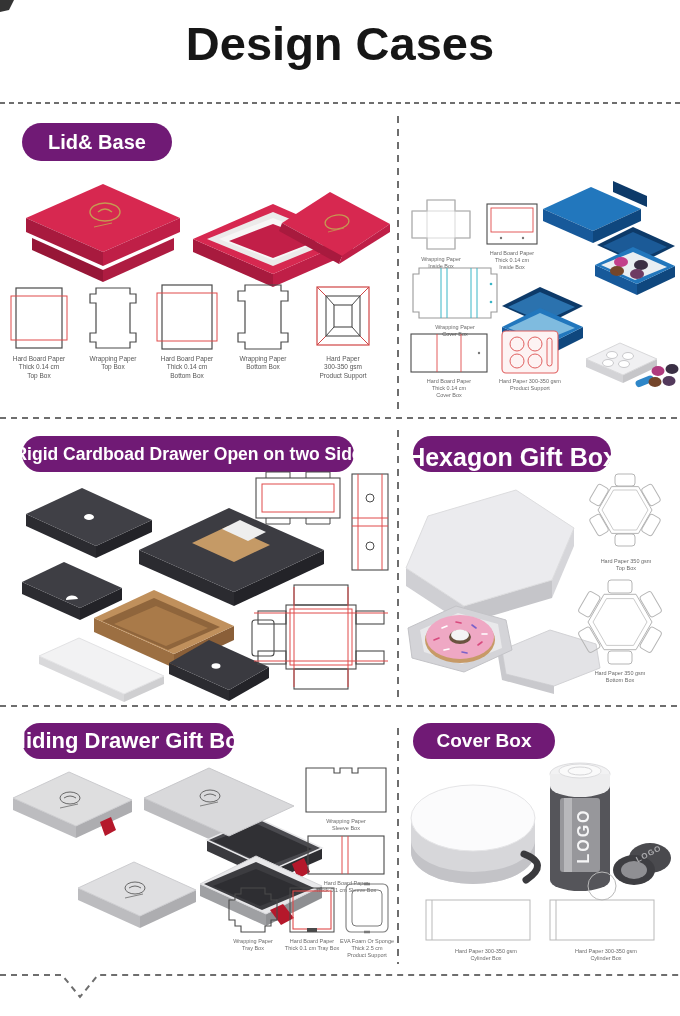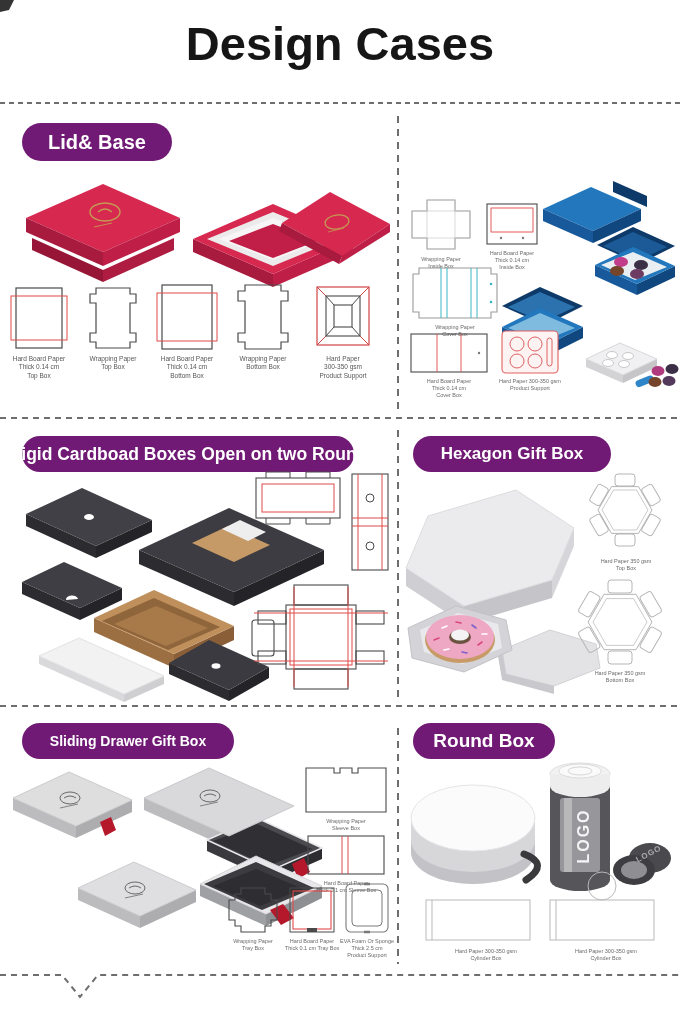--- a/index.html
+++ b/index.html
@@ -212,21 +212,21 @@
       <circle cx="36" cy="16" r="7" fill="none" stroke="#e06060"></circle>
       <circle cx="18" cy="33" r="7" fill="none" stroke="#e06060"></circle>
       <circle cx="36" cy="33" r="7" fill="none" stroke="#e06060"></circle>
       <rect x="48" y="10" width="5" height="28" rx="2.5" fill="none" stroke="#e06060"></rect>
     </svg>
     <div class="dl-label tiny">Hard Paper 300-350 gsm
 Product Support</div>
   </div>
 
   <div class="pill" style="left:22px;top:436px;width:332px;height:36px;font-size:17.5px;">
-    <span>Rigid Cardboad Boxes Open on two Round</span>
+    <span>Rigid Cardboad Drawer Open on two Side</span>
   </div>
 
   <svg class="art" style="left:4px;top:470px;" width="388" height="232" viewBox="0 0 388 232">
     <g>
       <polygon points="22,44 92,76 92,88 22,56" fill="#2b2b30"></polygon>
       <polygon points="92,76 148,50 148,62 92,88" fill="#232328"></polygon>
       <polygon points="78,18 148,50 92,76 22,44" fill="#404046"></polygon>
       <ellipse cx="85" cy="47" rx="5" ry="3" fill="#ffffff"></ellipse>
     </g>
     <g>
@@ -278,21 +278,21 @@
         <rect x="352" y="141" width="28" height="13"></rect>
         <rect x="352" y="181" width="28" height="13"></rect>
       </g>
       <g stroke="#e04a4a" stroke-width="1">
         <rect x="286" y="139" width="62" height="56"></rect>
         <path d="M250,143 H384 M250,191 H384 M290,117 V217 M344,117 V217"></path>
       </g>
     </g>
   </svg>
 
-  <div class="pill" style="left:413px;top:436px;width:198px;height:36px;font-size:17px;">
+  <div class="pill" style="left:413px;top:436px;width:198px;height:36px;font-size:25px;align-items:flex-end;">
     <span>Hexagon Gift Box</span>
   </div>
 
   <svg class="art" style="left:398px;top:470px;" width="278" height="230" viewBox="0 0 278 230">
     <g>
       <polygon points="8,98 66,136 66,154 8,116" fill="#cfcfd3"></polygon>
       <polygon points="66,136 154,110 154,128 66,154" fill="#c5c5c9"></polygon>
       <polygon points="154,110 176,58 176,76 154,128" fill="#d6d6da"></polygon>
       <polygon points="30,46 118,20 176,58 154,110 66,136 8,98" fill="#ebebee" stroke="#dcdcde"></polygon>
     </g>
@@ -345,21 +345,21 @@
   </svg>
   <div class="dl" style="left:578px;top:556px;width:96px;">
     <div class="dl-label tiny">Hard Paper 350 gsm
 Top Box</div>
   </div>
   <div class="dl" style="left:572px;top:668px;width:96px;">
     <div class="dl-label tiny">Hard Paper 350 gsm
 Bottom Box</div>
   </div>
 
-  <div class="pill" style="left:22px;top:723px;width:212px;height:36px;font-size:14px;">
+  <div class="pill" style="left:22px;top:723px;width:212px;height:36px;font-size:22px;">
     <span>Sliding Drawer Gift Box</span>
   </div>
 
   <svg class="art" style="left:4px;top:760px;" width="388" height="212" viewBox="0 0 388 212">
     <g>
       <polygon points="9,38 72,66 72,78 9,50" fill="#bcbcbf"></polygon>
       <polygon points="72,66 128,40 128,52 72,78" fill="#adadb0"></polygon>
       <polygon points="65,12 128,40 72,66 9,38" fill="#dededf" stroke="#cccccf"></polygon>
       <g stroke="#5a5a5a" fill="none" stroke-width="0.9">
         <ellipse cx="66" cy="38" rx="10" ry="6"></ellipse>
@@ -438,21 +438,21 @@
       <rect x="4" y="4" width="42" height="48" rx="5" fill="none" stroke="#7a7a7a" stroke-width="1.1"></rect>
       <rect x="10" y="10" width="30" height="36" rx="4" fill="none" stroke="#7a7a7a" stroke-width="1"></rect>
       <path d="M22,4 H28 M22,52 H28" stroke="#7a7a7a" stroke-width="2.4"></path>
     </svg>
     <div class="dl-label tiny">EVA Foam Or Sponge
 Thick 2.5 cm
 Product Support</div>
   </div>
 
   <div class="pill" style="left:413px;top:723px;width:142px;height:36px;font-size:19px;">
-    <span>Round Box</span>
+    <span>Cover Box</span>
   </div>
 
   <svg class="art" style="left:398px;top:760px;" width="278" height="212" viewBox="0 0 278 212">
     <g>
       <path d="M13,58 L13,92 A62,32 0 0 0 137,92 L137,58 Z" fill="#d7d7da"></path>
       <path d="M13,80 A62,32 0 0 0 137,80 L137,92 A62,32 0 0 1 13,92 Z" fill="#c3c3c7"></path>
       <ellipse cx="75" cy="58" rx="62" ry="33" fill="#fbfbfc" stroke="#e5e5e7"></ellipse>
       <path d="M126,94 Q152,104 128,120" fill="none" stroke="#3a3a3d" stroke-width="7" stroke-linecap="round"></path>
     </g>
     <g>

